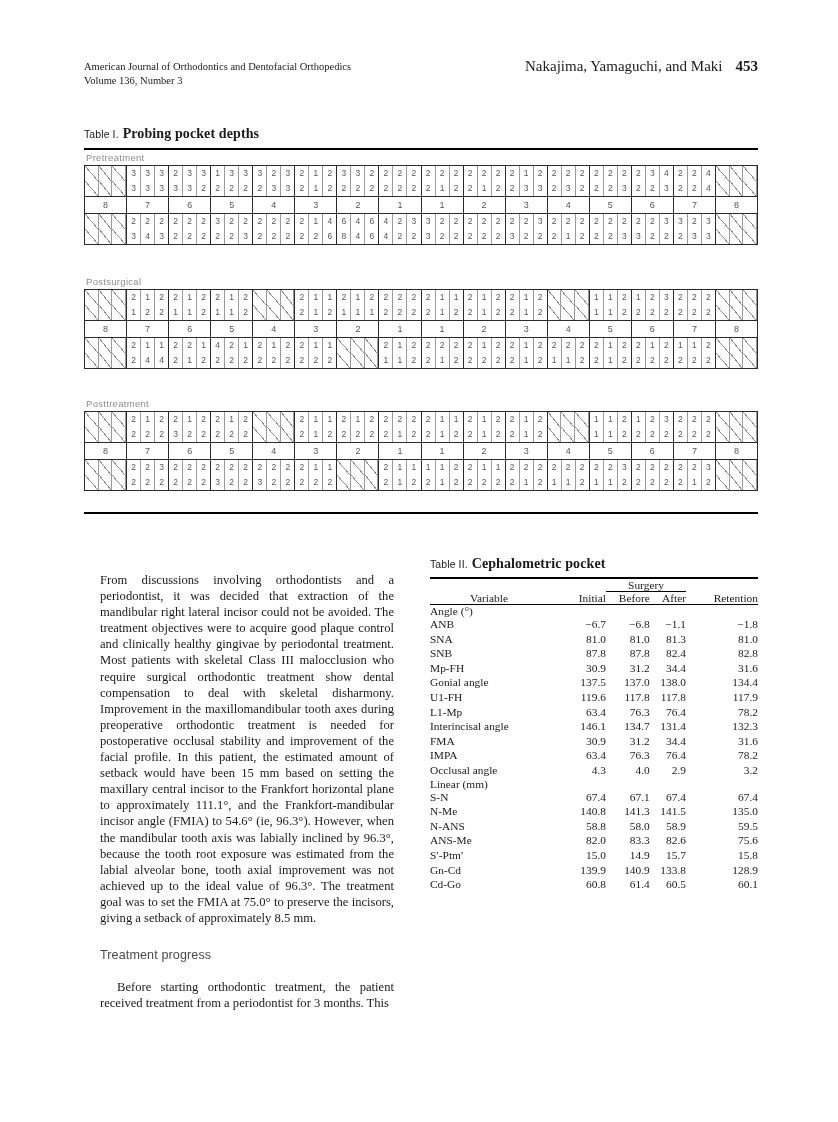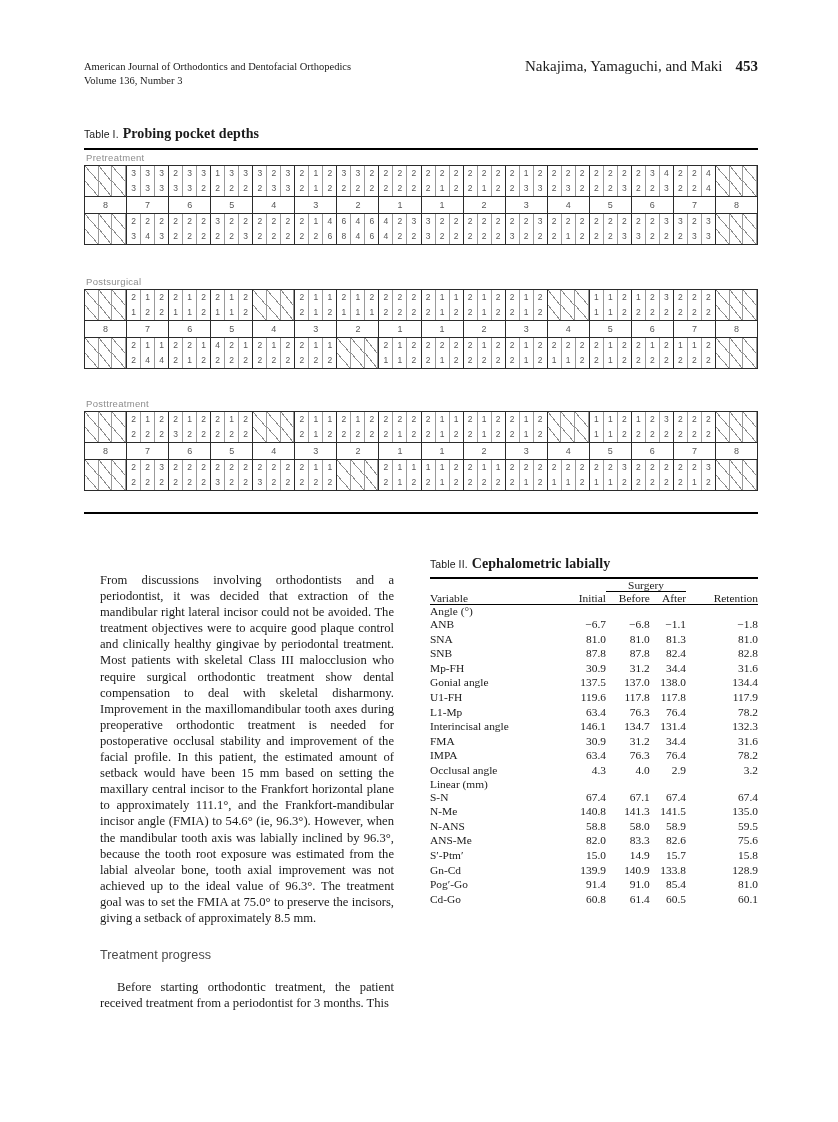--- a/index.html
+++ b/index.html
@@ -94,21 +94,21 @@
   #table2-caption{margin-bottom:5px;}
   table.ceph{border-collapse:collapse;width:328px;font-size:11.4px;}
   table.ceph td,table.ceph th{padding:0;font-weight:normal;}
   .r-thick{border-top:2.2px solid #000;}
   .r-thin{border-top:1px solid #000;}
   .hd-surg{
     text-align:center;font-size:11.4px;padding-bottom:1px;
   }
   .hd-surg-rule{height:1px;background:#000;}
   .colhead td{font-weight:bold;padding:2px 0 3px 0;font-size:11.4px;}
-  .ch-var{text-align:left;}
+  .ch-var{text-align:center;}
   .ch-num{text-align:right;}
   td.grp{font-weight:bold;text-align:left;padding-top:2px;}
   td.var{padding-left:14px;text-align:left;margin-left:28px;}
   td.num{text-align:right;font-weight:bold;}
   tr.drow td{line-height:14.6px;}
 </style>
 </head>
 <body>
 
 <div class="page">
@@ -1244,21 +1244,21 @@
   <div class="rule-thick" style="left:84px;top:512px;width:674px;"></div>
 
   <div id="bodycol">
     <p>From discussions involving orthodontists and a periodontist, it was decided that extraction of the mandibular right lateral incisor could not be avoided. The treatment objectives were to acquire good plaque control and clinically healthy gingivae by periodontal treatment. Most patients with skeletal Class III malocclusion who require surgical orthodontic treatment show dental compensation to deal with skeletal disharmony. Improvement in the maxillomandibular tooth axes during preoperative orthodontic treatment is needed for postoperative occlusal stability and improvement of the facial profile. In this patient, the estimated amount of setback would have been 15 mm based on setting the maxillary central incisor to the Frankfort horizontal plane to approximately 111.1°, and the Frankfort-mandibular incisor angle (FMIA) to 54.6° (ie, 96.3°). However, when the mandibular tooth axis was labially inclined by 96.3°, because the tooth root exposure was estimated from the labial alveolar bone, tooth axial improvement was not achieved up to the ideal value of 96.3°. The treatment goal was to set the FMIA at 75.0° to preserve the incisors, giving a setback of approximately 8.5 mm.</p>
     <p class="subhead" style="margin-top:21px;">Treatment progress</p>
     <p class="indent" style="margin-top:10px;">Before starting orthodontic treatment, the patient received treatment from a periodontist for 3 months. This</p>
   </div>
 
   <div id="table2">
     <div class="tcap" id="table2-caption">
-      <span class="lbl">Table II.</span><span class="ttl">Cephalometric labially</span>
+      <span class="lbl">Table II.</span><span class="ttl">Cephalometric pocket</span>
     </div>
     <table class="ceph">
       <tbody id="ceph-body">
           <tr>
             <td class="r-thick" style="width: 118px; height: 8px;"></td>
             <td class="r-thick" style="width: 58px;"></td>
             <td class="r-thick hd-surg" colspan="2">Surgery</td>
             <td class="r-thick" style="width: 72px;"></td>
           </tr>
           <tr>
@@ -1403,27 +1403,20 @@
             <td class="num">15.8</td>
           </tr>
           <tr class="drow">
             <td class="var">Gn-Cd</td>
             <td class="num">139.9</td>
             <td class="num">140.9</td>
             <td class="num">133.8</td>
             <td class="num">128.9</td>
           </tr>
           <tr class="drow">
-            <td class="var">Pog′-Go</td>
-            <td class="num">91.4</td>
-            <td class="num">91.0</td>
-            <td class="num">85.4</td>
-            <td class="num">81.0</td>
-          </tr>
-          <tr class="drow">
             <td class="var">Cd-Go</td>
             <td class="num">60.8</td>
             <td class="num">61.4</td>
             <td class="num">60.5</td>
             <td class="num">60.1</td>
           </tr>
         </tbody>
     </table>
   </div>
 

